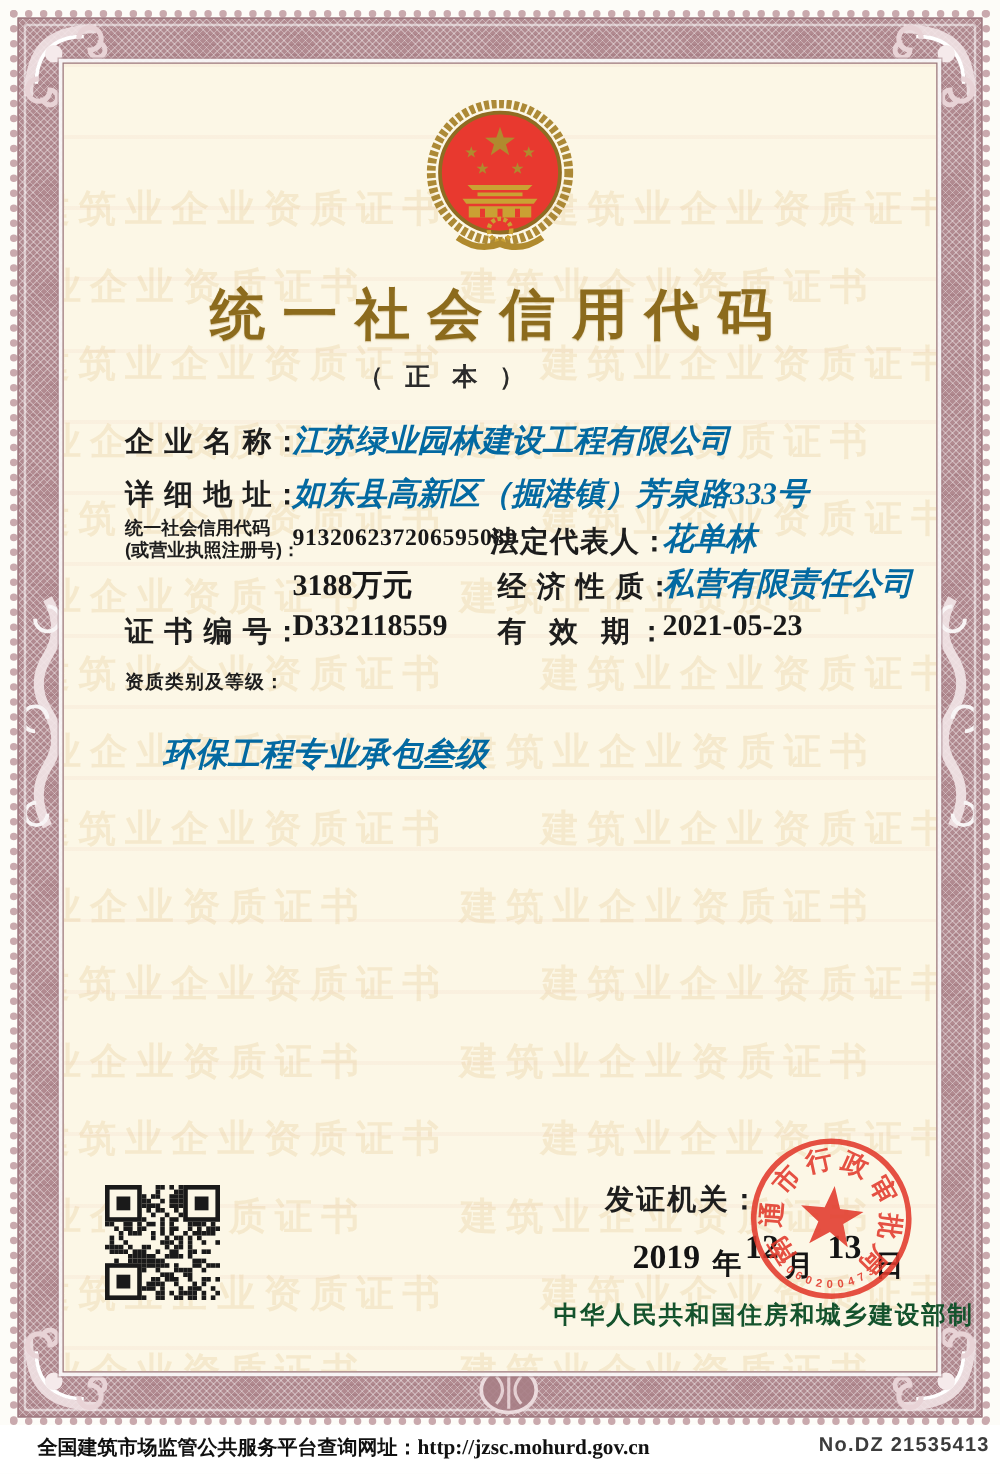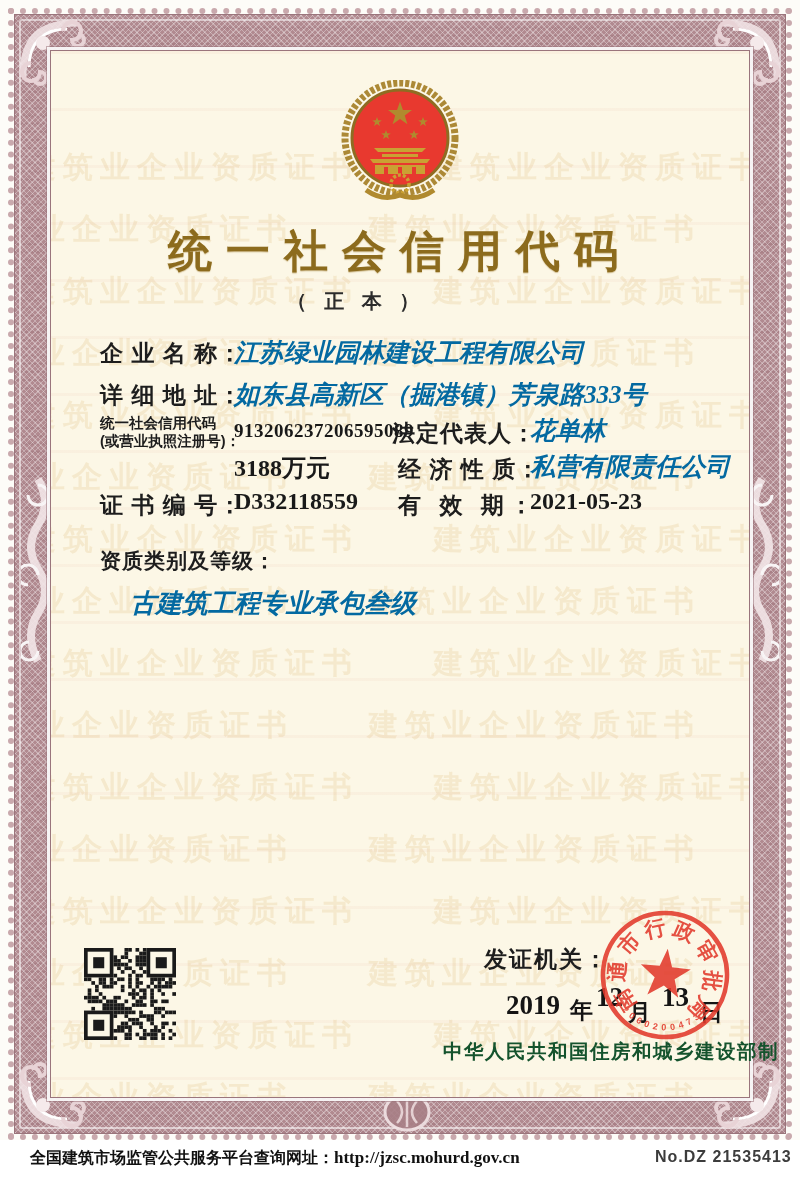--- a/index.html
+++ b/index.html
@@ -173,22 +173,22 @@
 
     <div class="abs num" style="left:234px;top:452px;">3188万元</div>
     <div class="abs lbl" style="left:398px;top:454px;">经 济 性 质：</div>
     <div class="abs val" style="left:530px;top:450px;">私营有限责任公司</div>
 
     <div class="abs lbl" style="left:100px;top:490px;">证 书 编 号：</div>
     <div class="abs num" style="left:234px;top:488px;">D332118559</div>
     <div class="abs lbl" style="left:398px;top:490px;letter-spacing:6px;">有  效  期：</div>
     <div class="abs num" style="left:530px;top:488px;">2021-05-23</div>
 
-    <div class="abs lbl" style="left:100px;top:547px;font-size:21px;">资质类别及等级：</div>
-    <div class="abs val" style="left:130px;top:586px;font-size:26px;">古建筑工程专业承包叁级</div>
+    <div class="abs lbl" style="left:100px;top:536px;font-size:15px;">资质类别及等级：</div>
+    <div class="abs val" style="left:130px;top:586px;font-size:26px;">环保工程专业承包叁级</div>
 
     <div class="abs" id="qr" style="left:84px;top:948px;width:92px;height:92px;"><svg width="92" height="92" viewBox="0 0 92 92">
           <rect width="92" height="92" fill="#fcf7e6"></rect>
           <g fill="#1a1a1a">
             <rect x="40.480000000000004" y="0" width="3.68" height="3.68"></rect>
             <rect x="44.160000000000004" y="0" width="3.68" height="3.68"></rect>
             <rect x="51.52" y="0" width="3.68" height="3.68"></rect>
             <rect x="58.88" y="0" width="3.68" height="3.68"></rect>
             <rect x="40.480000000000004" y="3.68" width="3.68" height="3.68"></rect>
             <rect x="55.2" y="3.68" width="3.68" height="3.68"></rect>

